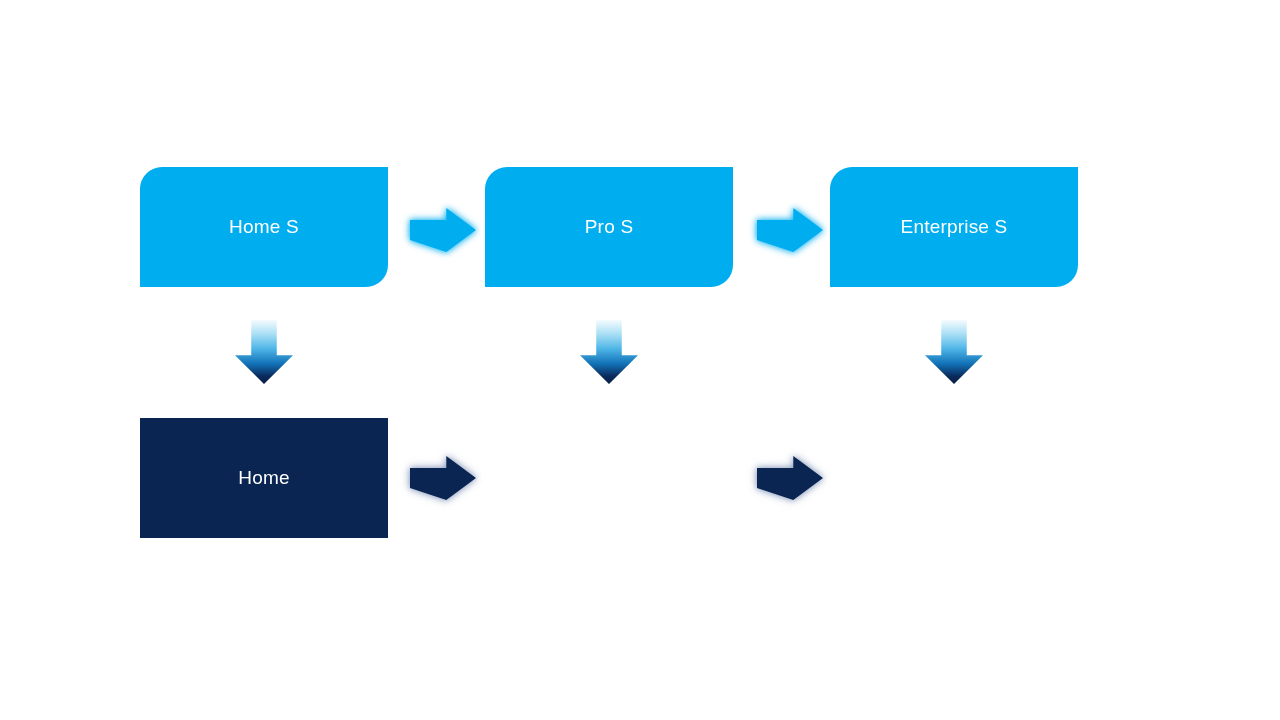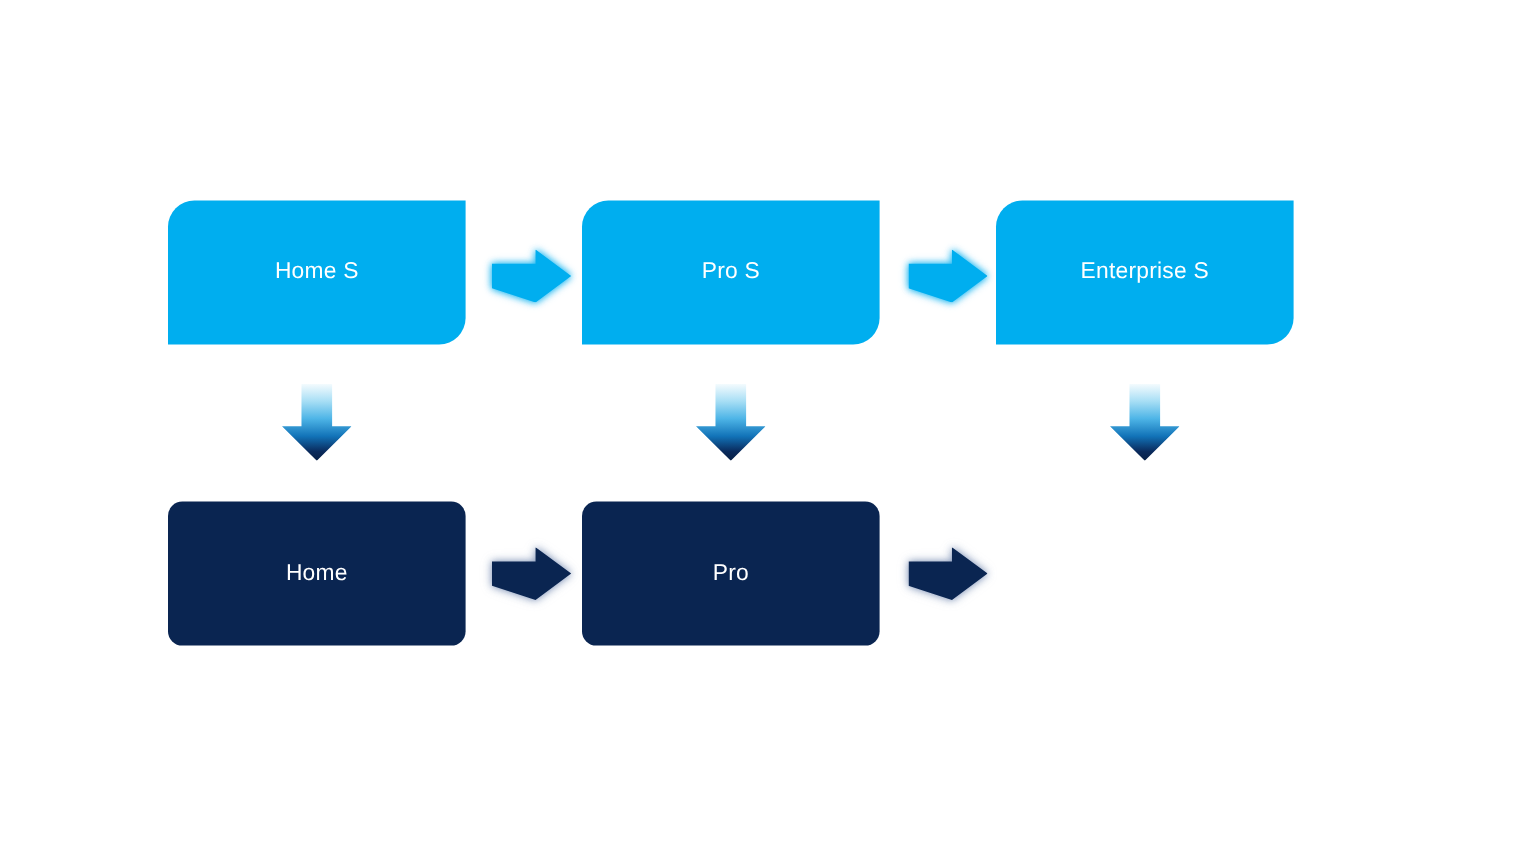--- a/index.html
+++ b/index.html
@@ -21,21 +21,21 @@
     color:var(--text);
     font-size:19px;
     letter-spacing:.2px;
   }
   .node-top{
     background:var(--light-blue);
     border-radius:22px 0 22px 0; 
   }
   .node-bottom{
     background:var(--navy);
-    border-radius:12px;
+    border-radius:0;
   }
   .col-1{left:140px;}
   .col-2{left:485px;}
   .col-3{left:830px;}
   .row-top{top:167px;}
   .row-bottom{top:418px;}
 
   
   .h-arrow{
     position:absolute;width:66px;height:44px;
@@ -100,23 +100,20 @@
   <div class="v-arrow v-col-2">
     <div class="shape"></div>
   </div>
   <div class="v-arrow v-col-3">
     <div class="shape"></div>
   </div>
 
   <div class="node node-bottom row-bottom col-1">
     <span>Home</span>
   </div>
-  <div class="node node-bottom row-bottom col-2">
-    <span>Pro</span>
-  </div>
 
   <div class="h-arrow navy h-row-bottom h-gap-1">
     <div class="shape"></div>
   </div>
   <div class="h-arrow navy h-row-bottom h-gap-2">
     <div class="shape"></div>
   </div>
 
 </div>
 

